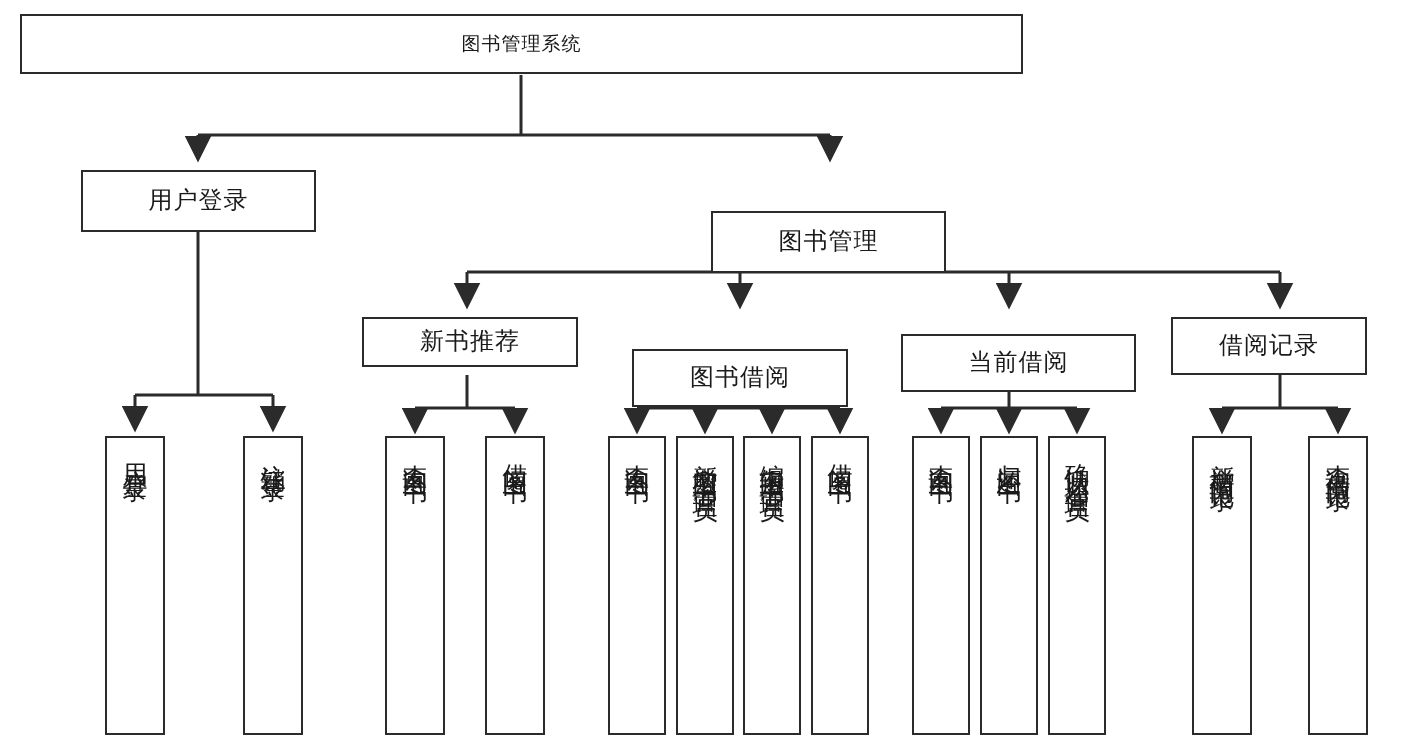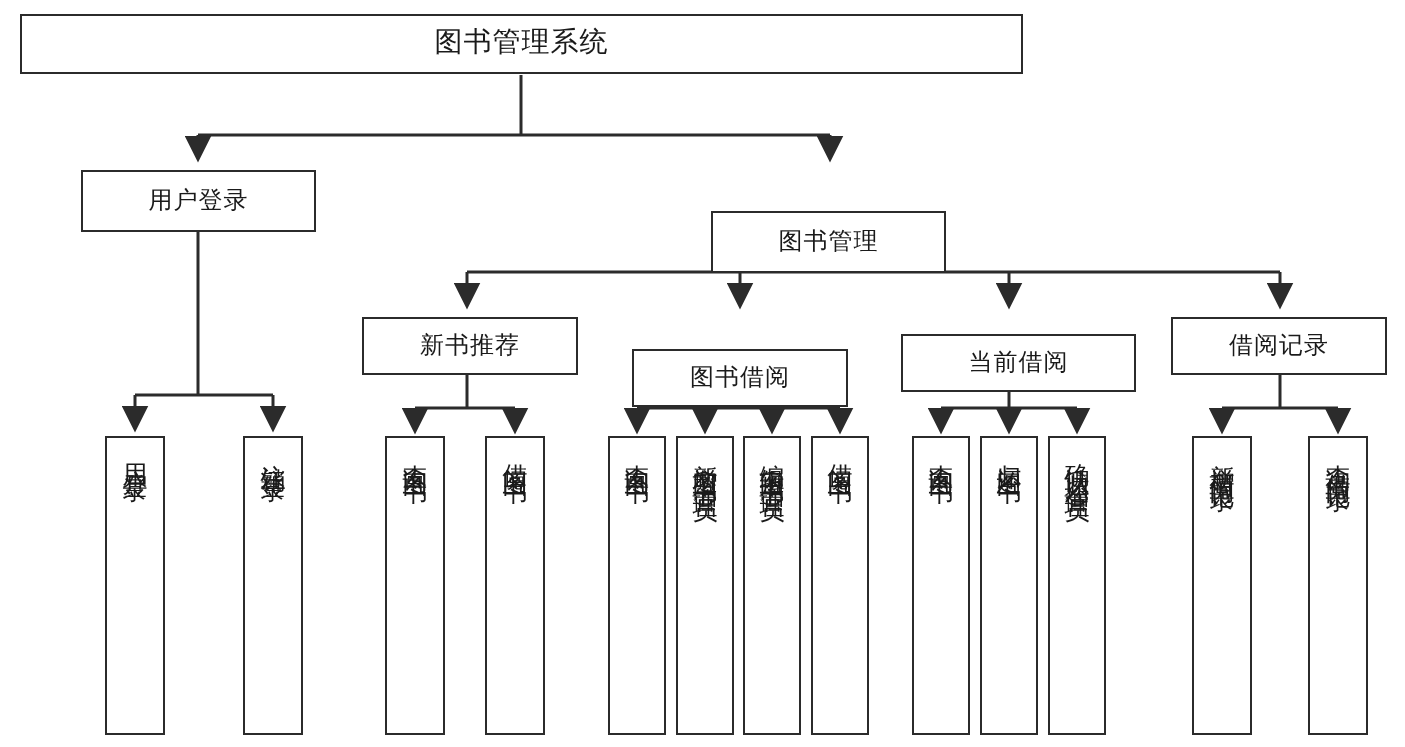--- a/index.html
+++ b/index.html
@@ -50,21 +50,21 @@
     padding-top: 6px;
   }
   .node.vertical .node-label {
     writing-mode: vertical-rl;
     text-orientation: upright;
     font-size: 25px;
     letter-spacing: 5px;
     line-height: 1;
     white-space: pre;
   }
-  .node.root .node-label { font-size: 28px; font-family: Liberation Mono, monospace; }
+  .node.root .node-label { font-size: 19px; }
   .watermark {
     position: absolute;
     font-size: 19px;
     color: #b9b9b9;
     letter-spacing: 0.5px;
     white-space: nowrap;
     user-select: none;
   }
 </style>
 </head>
@@ -126,30 +126,30 @@
     <span class="node-label">图书管理系统</span>
   </div>
 
   <div class="node horizontal" style="left:81px; top:170px; width:235px; height:62px;">
     <span class="node-label">用户登录</span>
   </div>
   <div class="node horizontal" style="left:711px; top:170px; width:235px; height:62px;margin-top:41px;">
     <span class="node-label">图书管理</span>
   </div>
 
-  <div class="node horizontal" style="left:362px; top:317px; width:216px; height:58px;">
+  <div class="node horizontal" style="left:362px; top:317px; width:216px; height:50px;">
     <span class="node-label">新书推荐</span>
   </div>
   <div class="node horizontal" style="left:632px; top:317px; width:216px; height:58px;margin-top:32px;">
     <span class="node-label">图书借阅</span>
   </div>
   <div class="node horizontal" style="left:901px; top:334px; width:235px; height:58px;">
     <span class="node-label">当前借阅</span>
   </div>
-  <div class="node horizontal" style="left:1171px; top:317px; width:216px; height:58px;">
+  <div class="node horizontal" style="left:1171px; top:317px; width:196px; height:58px;">
     <span class="node-label">借阅记录</span>
   </div>
 
   <div class="node vertical" style="left:105px; top:436px; width:60px; height:299px;">
     <span class="node-label">用户登录</span>
   </div>
   <div class="node vertical" style="left:243px; top:436px; width:60px; height:299px;">
     <span class="node-label">注销登录</span>
   </div>
 

